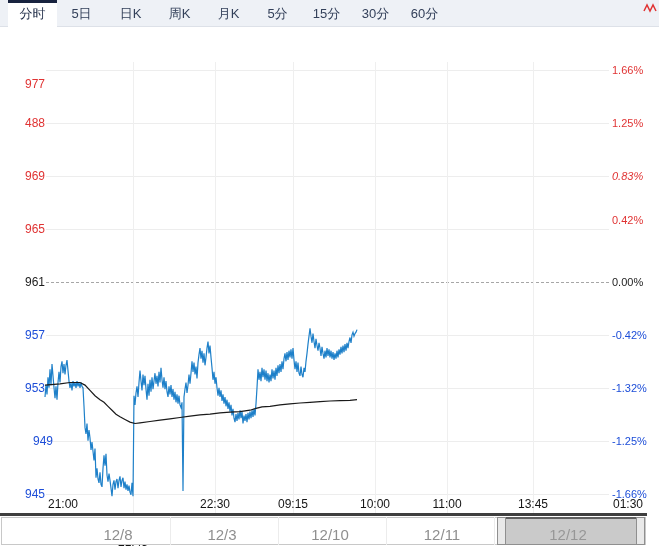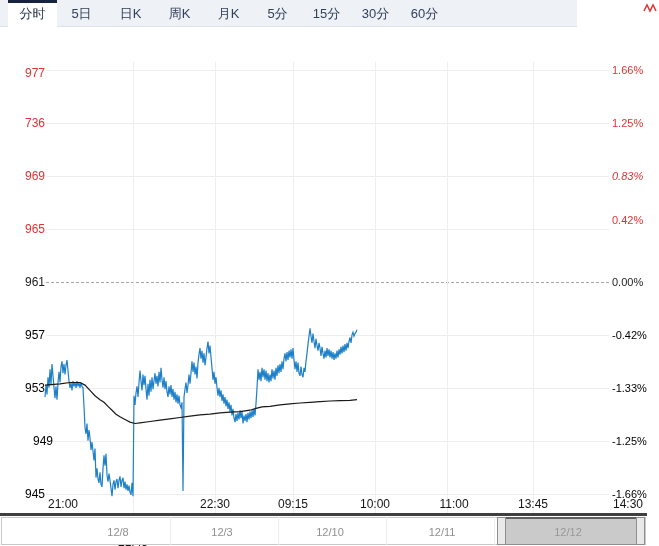--- a/index.html
+++ b/index.html
@@ -1,46 +1,46 @@
 <!DOCTYPE html>
 <html><head>
 <meta charset="utf-8">
 <style>
   html,body{margin:0;padding:0;background:#fff;}
   .screen{position:relative;width:659px;height:546px;background:#fff;overflow:hidden;
           font-family:"Liberation Sans","DejaVu Sans",sans-serif;}
   
-  .tabbar{position:absolute;left:0;top:0;width:577px;height:27px;background:#eef1f6;
+  .tabbar{position:absolute;left:0;top:0;width:659px;height:27px;background:#eef1f6;
           border-bottom:1px solid #dde1e8;display:flex;padding-left:8px;box-sizing:border-box;}
   .tab{position:relative;width:49px;height:27px;line-height:27px;text-align:center;
        font-size:13px;color:#33405a;cursor:pointer;}
   .tab.active{background:#fff;color:#1f2c47;}
   .tab-indicator{position:absolute;left:0;top:0;width:100%;height:3px;background:#18233f;}
   
   .statusbar{position:absolute;left:0;top:28px;width:659px;height:26px;line-height:26px;
              font-size:13px;color:#3c3c3c;white-space:nowrap;padding-left:4px;box-sizing:border-box;}
   .statusbar .seg{margin-right:10px;}
   .statusbar .lbl{margin-right:4px;}
   .red-mark{position:absolute;top:2px;right:2px;}
   
   .gridline-h{position:absolute;height:1px;background:#ededed;}
   .gridline-h.baseline{background:none;border-top:1px dashed #a6a6a6;height:0;}
   .gridline-v{position:absolute;width:1px;background:#efefef;}
   .ylab{position:absolute;left:0;width:45px;text-align:right;font-size:12px;line-height:12px;}
   .plab{position:absolute;left:612px;width:46px;text-align:left;font-size:11px;line-height:12px;}
-  .up{color:#e03333;} .down{color:#000000;} .flat{color:#1c1c1c;}
+  .up{color:#e03333;} .down{color:#1d4ed8;} .flat{color:#1c1c1c;}
   svg.overlay{position:absolute;left:0;top:0;pointer-events:none;}
   
   .tlab{position:absolute;transform:translateX(-50%);font-size:12px;color:#141414;line-height:14px;}
   .axisline{position:absolute;left:0;top:513px;width:647px;height:3px;background:#3f3f3f;}
   
   .navigator{position:absolute;left:1px;top:517px;width:645px;height:28px;background:#fff;
              border:1px solid #c8c8c8;box-sizing:border-box;}
   .nav-sep{position:absolute;top:517px;height:28px;width:1px;background:#ececec;}
-  .nav-date{position:absolute;top:526px;transform:translateX(-50%);font-size:11px;color:#8f8f8f;}
+  .nav-date{position:absolute;top:526px;transform:translateX(-50%);font-size:15px;color:#8f8f8f;}
   .nav-box{position:absolute;top:517px;height:28px;background:rgba(158,158,158,.55);
            border-top:2px solid #5f5f5f;border-bottom:1px solid #8f8f8f;box-sizing:border-box;cursor:grab;}
   .nav-handle{position:absolute;top:517px;height:28px;width:9px;background:#e9e9e9;
               border:1px solid #8f8f8f;box-sizing:border-box;cursor:ew-resize;}
 </style>
 </head>
 <body>
 
 <div class="screen">
 
@@ -72,57 +72,57 @@
       <div class="gridline-h" style="left: 46px; top: 440.64px; width: 563px;"></div>
       <div class="gridline-h" style="left: 46px; top: 493.52px; width: 563px;"></div>
       <div class="gridline-v" style="left: 133px; top: 62px; height: 451px;"></div>
       <div class="gridline-v" style="left: 215px; top: 62px; height: 451px;"></div>
       <div class="gridline-v" style="left: 293px; top: 62px; height: 451px;"></div>
       <div class="gridline-v" style="left: 375px; top: 62px; height: 451px;"></div>
       <div class="gridline-v" style="left: 447px; top: 62px; height: 451px;"></div>
       <div class="gridline-v" style="left: 533px; top: 62px; height: 451px;"></div>
     </div>
   <div id="ylabels">
-      <div class="ylab up" style="top: 67px;">977</div>
-      <div class="ylab up" style="top: 117.36px;">736</div>
+      <div class="ylab up" style="top: 78px;">977</div>
+      <div class="ylab up" style="top: 117.36px;">488</div>
       <div class="ylab up" style="top: 170.24px;">969</div>
       <div class="ylab up" style="top: 223.12px;">965</div>
       <div class="ylab flat" style="top: 276px;">961</div>
       <div class="ylab down" style="top: 328.88px;">957</div>
       <div class="ylab down" style="top: 381.76px;">953</div>
       <div class="ylab down" style="top: 434.64px; padding-left: 8px;">949</div>
       <div class="ylab down" style="top: 487.52px;">945</div>
     </div>
   <div id="plabels">
       <div class="plab up" style="top: 64.48px;">1.66%</div>
       <div class="plab up" style="top: 117.36px;">1.25%</div>
       <div class="plab up" style="top: 170.24px; font-style: italic;">0.83%</div>
       <div class="plab up" style="top: 214px;">0.42%</div>
       <div class="plab flat" style="top: 276px;">0.00%</div>
       <div class="plab down" style="top: 328.88px;">-0.42%</div>
-      <div class="plab down" style="top: 381.76px;">-1.33%</div>
+      <div class="plab down" style="top: 381.76px;">-1.32%</div>
       <div class="plab down" style="top: 434.64px;">-1.25%</div>
       <div class="plab down" style="top: 487.52px;">-1.66%</div>
     </div>
 
   <svg class="overlay" width="659" height="546" viewBox="0 0 659 546">
     <polyline id="price-line" fill="none" points="45,397.0 46,385.1 47,394.4 48,377.2 49,387.8 50,369.3 51,385.1 52,364.0 53,375.9 54,387.8 55,398.3 56,386.4 57,399.7 58,382.5 59,371.9 60,382.5 61,366.6 62,361.3 63,373.2 64,364.0 65,374.5 66,365.3 67,360.0 68,370.6 69,381.1 70,387.8 71,382.5 72,390.4 73,381.1 74,386.4 75,382.5 76,387.8 77,381.1 78,386.4 79,382.5 80,387.8 81,382.5 82,386.4 83,387.8 84,406.3 85,427.4 86,434.0 87,423.5 88,440.6 89,430.1 90,438.0 91,449.9 92,442.0 93,451.2 94,460.5 95,448.6 96,477.7 97,468.4 98,479.0 99,482.9 100,472.4 101,484.3 102,486.9 103,468.4 104,455.2 105,465.8 106,453.9 107,475.0 108,481.6 109,473.7 110,480.3 111,488.2 112,496.2 113,484.3 114,480.3 115,489.6 116,481.6 117,479.0 118,488.2 119,480.3 120,476.3 121,486.9 122,480.3 123,477.7 124,488.2 125,481.6 126,489.6 127,484.3 128,490.9 129,485.6 130,492.2 131,494.8 132,482.9 133,496.2 134,395.7 135,404.9 136,393.0 137,386.4 138,397.0 139,382.5 140,370.6 141,381.1 142,390.4 143,374.5 144,385.1 145,375.9 146,389.1 147,399.7 148,383.8 149,395.7 150,379.8 151,391.7 152,377.2 153,389.1 154,381.1 155,373.2 156,383.8 157,375.9 158,386.4 159,371.9 160,382.5 161,367.9 162,379.8 163,387.8 164,377.2 165,389.1 166,381.1 167,391.7 168,397.0 169,386.4 170,394.4 171,385.1 172,397.0 173,389.1 174,399.7 175,391.7 176,402.3 177,394.4 178,403.6 179,395.7 180,404.9 181,407.6 182,402.3 183,490.9 184,397.0 185,389.1 186,382.5 187,393.0 188,385.1 189,374.5 190,383.8 191,373.2 192,361.3 193,371.9 194,362.6 195,374.5 196,366.6 197,378.5 198,362.6 199,354.7 200,348.1 201,358.7 202,350.7 203,362.6 204,353.4 205,365.3 206,357.4 207,348.1 208,341.5 209,353.4 210,345.5 211,357.4 212,367.9 213,379.8 214,371.9 215,383.8 216,377.2 217,387.8 218,395.7 219,387.8 220,397.0 221,390.4 222,401.0 223,394.4 224,403.6 225,397.0 226,406.3 227,399.7 228,408.9 229,402.3 230,411.6 231,404.9 232,415.5 233,408.9 234,418.2 235,422.1 236,414.2 237,420.8 238,412.9 239,419.5 240,410.2 241,418.2 242,411.6 243,423.5 244,415.5 245,420.8 246,414.2 247,422.1 248,412.9 249,419.5 250,411.6 251,418.2 252,410.2 253,416.8 254,408.9 255,415.5 256,403.6 257,387.8 258,369.3 259,379.8 260,371.9 261,381.1 262,367.9 263,377.2 264,369.3 265,379.8 266,370.6 267,381.1 268,373.2 269,382.5 270,374.5 271,381.1 272,369.3 273,378.5 274,370.6 275,379.8 276,367.9 277,375.9 278,365.3 279,373.2 280,364.0 281,371.9 282,361.3 283,369.3 284,358.7 285,353.4 286,361.3 287,352.1 288,360.0 289,350.7 290,357.4 291,349.4 292,358.7 293,348.1 294,360.0 295,369.3 296,361.3 297,371.9 298,362.6 299,373.2 300,375.9 301,366.6 302,374.5 303,377.2 304,367.9 305,371.9 306,361.3 307,353.4 308,344.1 309,336.2 310,328.3 311,336.2 312,342.8 313,333.6 314,341.5 315,348.1 316,338.8 317,345.5 318,350.7 319,342.8 320,348.1 321,356.0 322,346.8 323,353.4 324,358.7 325,350.7 326,357.4 327,348.1 328,356.0 329,349.4 330,357.4 331,350.7 332,358.7 333,352.1 334,360.0 335,353.4 336,358.7 337,350.7 338,357.4 339,349.4 340,354.7 341,346.8 342,353.4 343,345.5 344,352.1 345,344.1 346,350.7 347,342.8 348,348.1 349,341.5 350,337.5 351,342.8 352,334.9 353,332.2 354,336.2 355,333.6 356,332.2 357,329.6" stroke="#1e80c9" stroke-width="1.2"></polyline>
     <polyline id="avg-line" fill="none" points="45,385.1 60,383.8 70,382.5 80,382.5 85,385.1 90,390.4 95,395.7 100,399.7 104,402.3 108,406.3 112,410.2 116,414.2 120,416.8 125,419.5 130,422.1 135,423.5 140,422.8 150,421.5 160,420.1 170,418.8 180,417.5 190,416.2 200,414.9 210,414.2 220,412.9 230,412.2 240,411.6 250,410.2 256,408.3 262,406.9 270,406.3 280,404.9 290,403.9 300,403.0 310,402.3 320,401.6 330,401.0 340,400.7 350,400.3 357,399.7" stroke="#1a1a1a" stroke-width="1.2"></polyline>
     <polyline id="nav-line" fill="none" stroke="#b0b0b0" stroke-width="1" points="3,520 10,521 18,520 26,522 34,521 42,523 50,522 58,524 66,523 74,525 82,524 90,526 98,525 106,527 112,526 118,528 124,527 130,529 136,528 142,530 150,529 158,531 164,530 170,532 176,534 182,536 188,535 194,537 200,535 206,537 212,536 218,538 224,537 230,539 236,538 242,540 248,539 254,540 260,539 266,541 272,540 278,541 284,540 290,542 296,541 302,542 308,541 314,542 320,541 326,543 332,542 338,543 344,542 350,543 356,542 362,543 368,542 374,543 380,542 386,543 392,542 398,541 404,542 410,541 416,542 422,541 428,542 434,541 440,543 446,542 452,543 458,542 464,543 470,542 476,543 482,542 488,543 494,542 500,543 506,542 514,543 522,542 530,543 538,542 546,543 554,542 562,543 570,542 578,543 586,542 594,543 602,542 610,543 618,542 626,543 634,542 642,543"></polyline>
   </svg>
 
   <div id="timeaxis">
       <div class="tlab" style="left: 63px; top: 497px;">21:00</div>
       <div class="tlab" style="left: 133px; top: 497px; margin-top: 38px;">21:45</div>
       <div class="tlab" style="left: 215px; top: 497px;">22:30</div>
       <div class="tlab" style="left: 293px; top: 497px;">09:15</div>
       <div class="tlab" style="left: 375px; top: 497px;">10:00</div>
-      <div class="tlab" style="left: 447px; top: 497px; margin-left: 7px;">11:00</div>
+      <div class="tlab" style="left: 447px; top: 497px;">11:00</div>
       <div class="tlab" style="left: 533px; top: 497px;">13:45</div>
-      <div class="tlab" style="left: 628px; top: 497px;">14:30</div>
+      <div class="tlab" style="left: 628px; top: 497px;">01:30</div>
     </div>
   <div class="axisline"></div>
 
   <div class="navigator"></div>
   <div id="navlabels">
       <div class="nav-sep" style="left: 170px;"></div>
       <div class="nav-sep" style="left: 278px;"></div>
       <div class="nav-sep" style="left: 386px;"></div>
       <div class="nav-sep" style="left: 494px;"></div>
       <div class="nav-date" style="left: 118px;">12/8</div>

